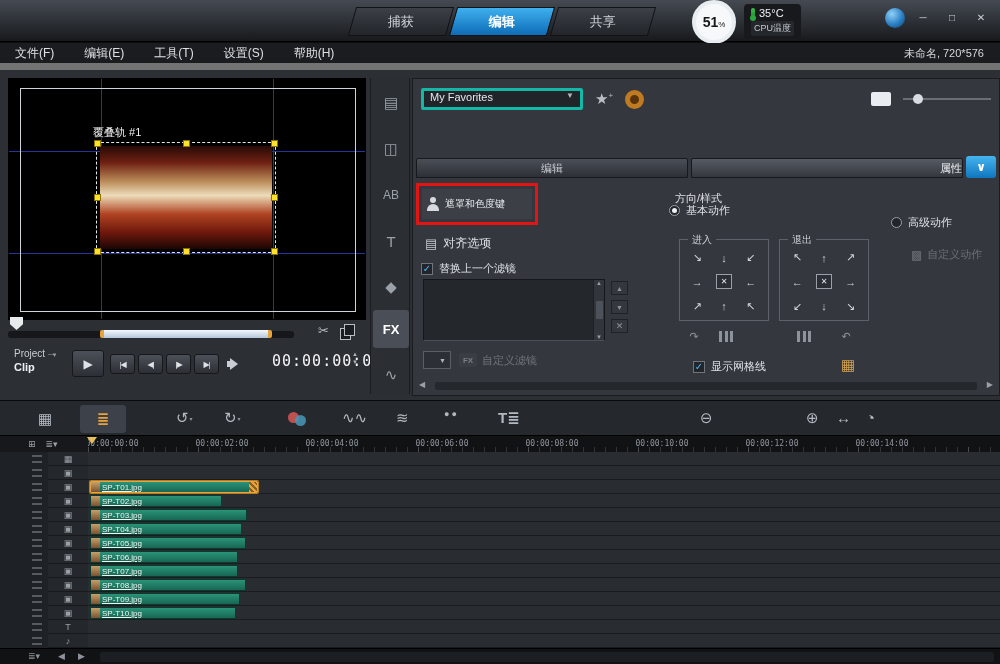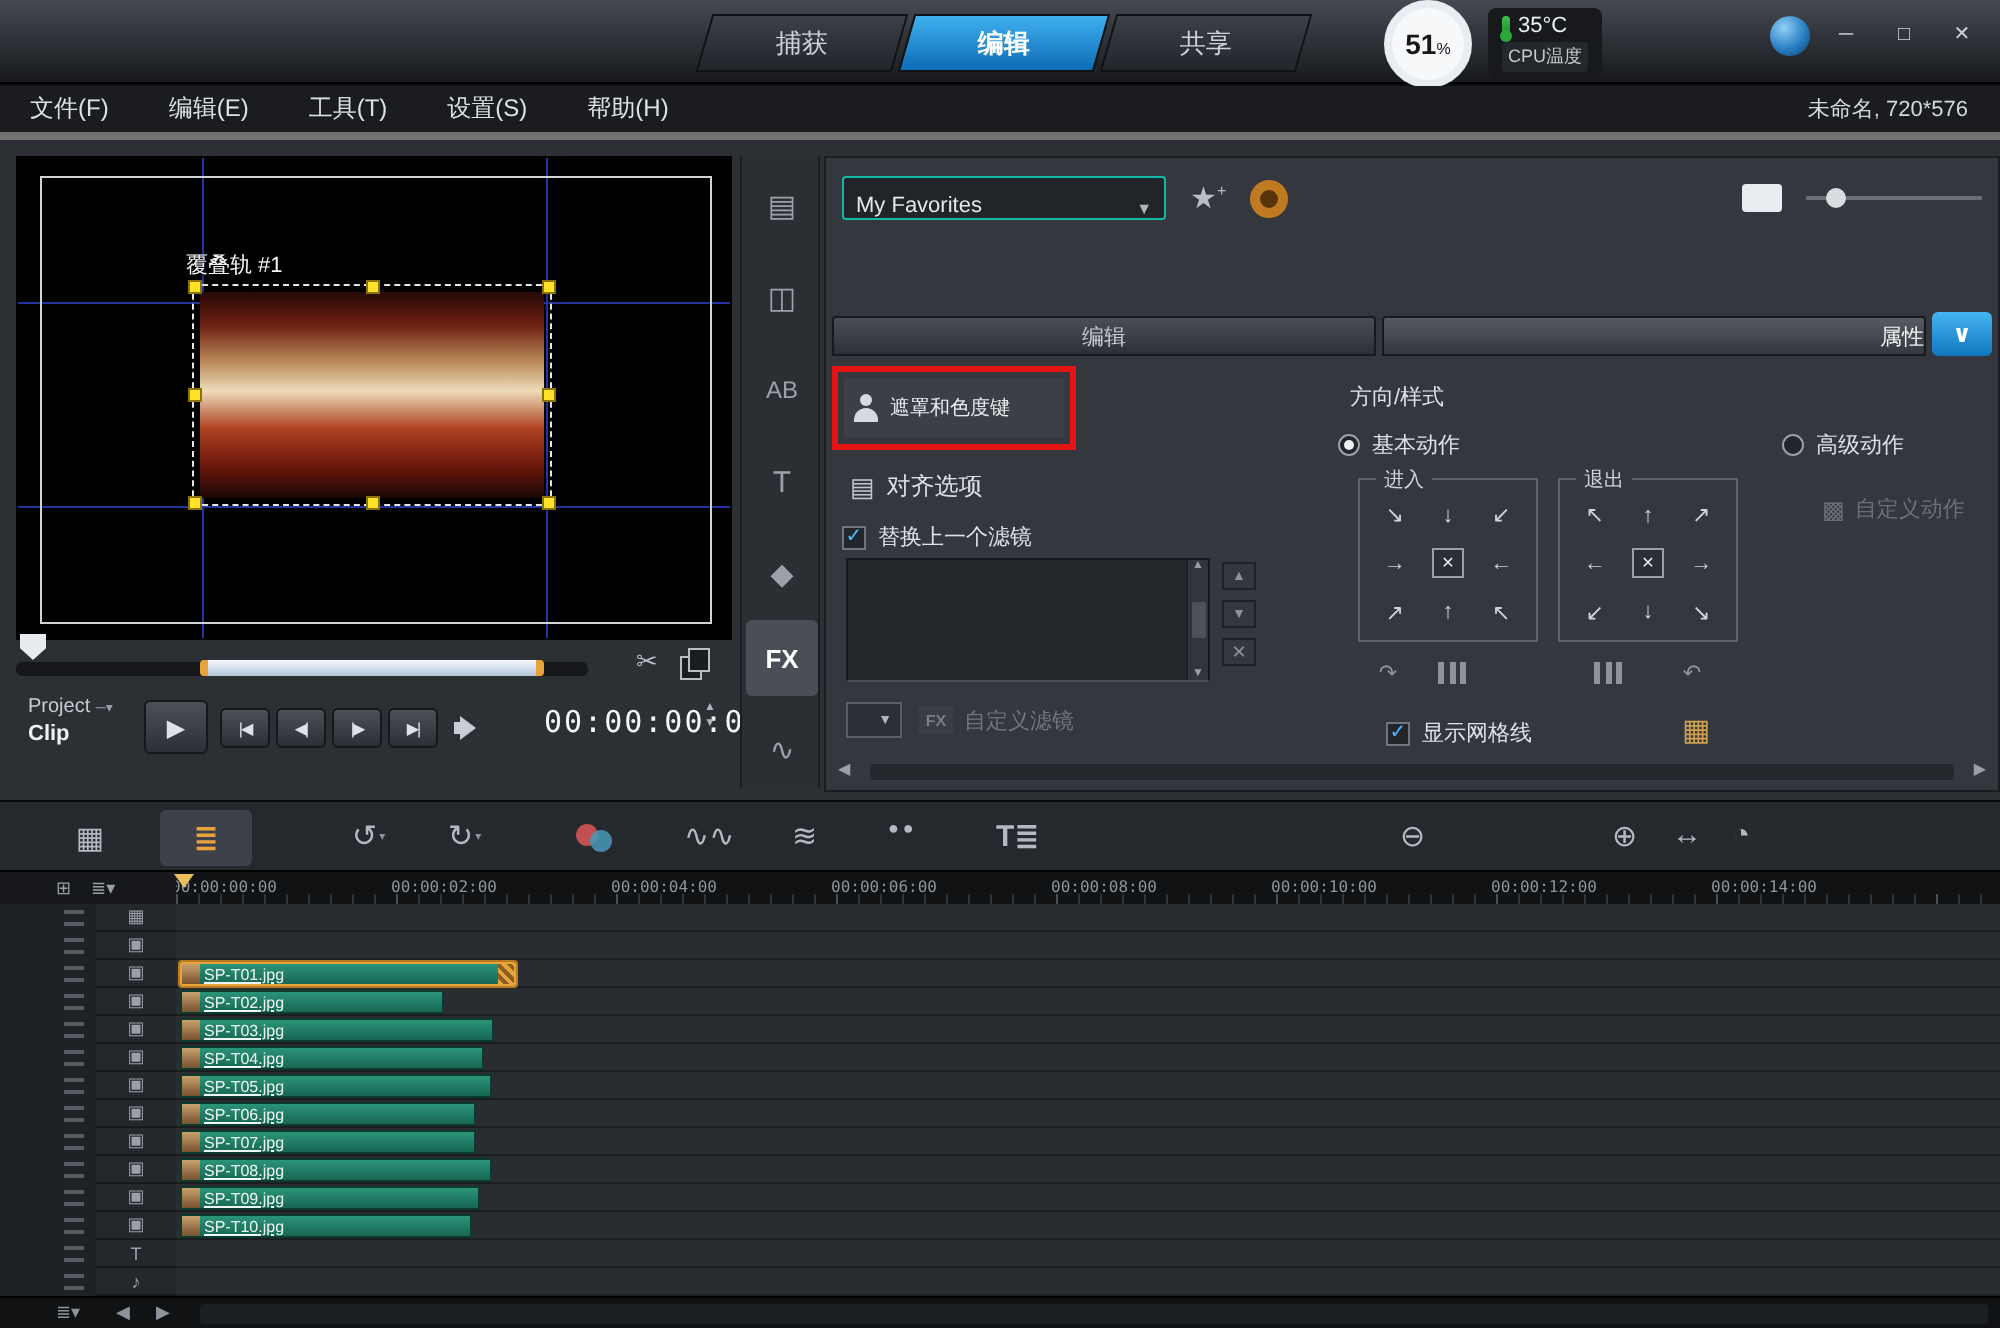--- a/index.html
+++ b/index.html
@@ -25,21 +25,21 @@
 .therm-icon{display:inline-block;width:4px;height:11px;background:linear-gradient(#39c24b,#1d7d2c);border-radius:2px;position:relative;}
 .therm-icon::after{content:"";position:absolute;left:-1px;bottom:-2px;width:6px;height:6px;border-radius:50%;background:#2aa83b;}
 .temp-label{font-size:9px;color:#c4c9cf;background:#24272c;border-radius:2px;padding:1px 3px;margin-top:2px;text-align:center;}
 .win-controls{position:absolute;right:8px;top:8px;display:flex;align-items:center;gap:7px;}
 .sphere{width:20px;height:20px;border-radius:50%;display:inline-block;
   background:radial-gradient(circle at 35% 30%,#8fd0f6,#2a7fc4 55%,#0c3f68);}
 .wbtn{width:22px;height:16px;font-size:10px;color:#cfd3d9;text-align:center;line-height:16px;cursor:pointer;}
 
 
 .menubar{position:absolute;left:0;top:43px;width:1000px;height:27px;background:#1a1c20;
-  border-bottom:4px solid #737373;display:flex;align-items:center;}
+  border-bottom:7px solid #737373;display:flex;align-items:center;}
 .menu-item{padding:0 15px;font-size:12px;color:#dde0e5;cursor:pointer;}
 .project-info{margin-left:auto;padding-right:16px;font-size:11px;color:#d5d8de;}
 
 
 .main-bg{position:absolute;left:0;top:70px;width:1000px;height:330px;background:#2c2f34;}
 
 
 .preview{position:absolute;left:8px;top:78px;width:358px;height:242px;background:#000;border:1px solid #000;}
 .safe-frame{position:absolute;left:11px;top:9px;width:336px;height:224px;border:1px solid #cfd4d9;}
 .gv{position:absolute;top:0;bottom:0;width:1px;background:#24349c;}
@@ -76,22 +76,22 @@
 
 .toolcol{position:absolute;left:370px;top:78px;width:40px;height:316px;background:#2b2e33;border-left:1px solid #1a1c20;border-right:1px solid #1a1c20;}
 .vtool{position:absolute;left:2px;width:36px;height:38px;display:flex;align-items:center;justify-content:center;
   color:#9aa1a9;font-size:15px;cursor:pointer;}
 .vtool.txt{font-weight:normal;font-size:12px;}
 .vtool.active{background:#4a4f57;border-radius:3px;color:#ffffff;font-weight:bold;font-size:13px;}
 
 
 .rpanel{position:absolute;left:412px;top:78px;width:588px;height:318px;background:#34373d;border:1px solid #1a1c20;}
 .gallery-bar{position:absolute;left:8px;top:7px;right:8px;height:26px;display:flex;align-items:center;gap:12px;}
-.fav-dd{width:162px;height:22px;background:#212428;border:1px solid #14b8a6;border-radius:2px;
-  display:flex;align-items:flex-end;font-size:11px;color:#e4e7eb;padding:0 6px;cursor:pointer;}
+.fav-dd{width:162px;height:22px;background:#212428;border:3px solid #14b8a6;border-radius:2px;
+  display:flex;align-items:flex-start;font-size:11px;color:#e4e7eb;padding:0 6px;cursor:pointer;}
 .fav-dd .dd-arrow{margin-left:auto;font-size:8px;color:#aeb4bb;}
 .star-icon{font-size:15px;color:#b9bec5;cursor:pointer;}
 .star-icon sup{font-size:8px;}
 .reel-icon{width:19px;height:19px;border-radius:50%;border:5px solid #c07a22;background:#59330a;cursor:pointer;}
 .thumbsize-icon{margin-left:auto;width:20px;height:14px;background:#e9edf1;border-radius:2px;cursor:pointer;}
 .gal-slider{width:88px;height:14px;position:relative;cursor:pointer;}
 .gal-slider .track{position:absolute;left:0;right:0;top:6px;height:2px;background:#6a6f76;}
 .gal-slider .thumb{position:absolute;left:10px;top:2px;width:10px;height:10px;border-radius:50%;background:#d9dde2;}
 .ptabs{position:absolute;left:3px;top:79px;right:36px;height:20px;display:flex;gap:3px;}
 .ptab{flex:1;background:linear-gradient(#4a4e56,#2d3036);border:1px solid #17191d;border-radius:2px 2px 0 0;
@@ -345,21 +345,21 @@
   </div>
   <div class="bottom-row">
     <div class="mini-dd">▼</div>
     <div class="cf-btn">
       <span class="fx-mini">FX</span>
       <span class="lbl">自定义滤镜</span>
     </div>
   </div>
 
   <div class="dir-label">方向/样式</div>
-  <div class="radio-row" style="left:256px;top:136px">
+  <div class="radio-row" style="left:256px;top:124px">
     <span class="radio sel"></span>
     <span>基本动作</span>
   </div>
   <div class="radio-row" style="left:478px;top:136px">
     <span class="radio"></span>
     <span>高级动作</span>
   </div>
 
   <div class="groupbox" style="left:266px;top:160px">
     <span class="gb-legend">进入</span>

